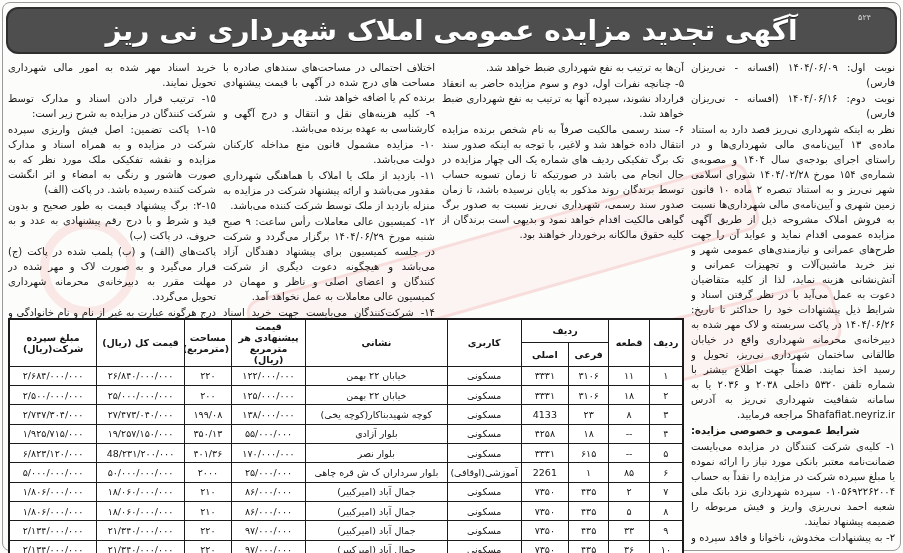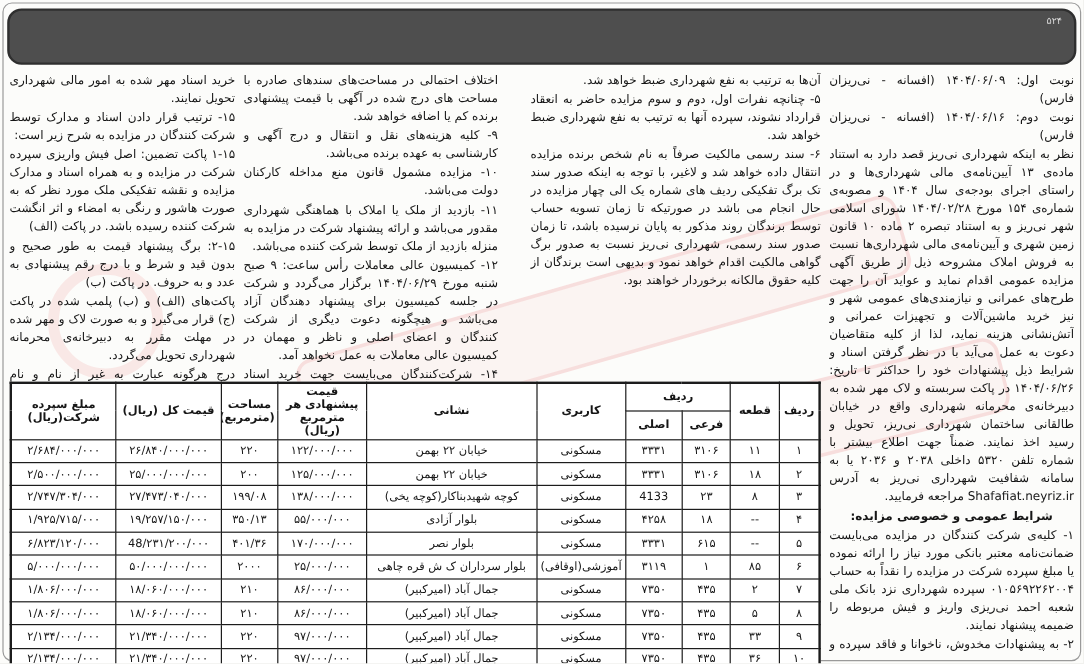--- a/index.html
+++ b/index.html
@@ -17,37 +17,37 @@
   .banner {
     position:absolute; top:7px; right:6px; left:6px; height:47px;
     background:#4e4e4e; border:2px solid #2f2f2f; border-radius:12px;
     display:flex; align-items:center; justify-content:center;
   }
   .banner .title {
     color:#ffffff; font-weight:bold; font-size:28px; letter-spacing:-0.5px;
     text-shadow: 0 1px 0 #222;
   }
   .corner-num {
-    position:absolute; top:4px; right:10px; font-size:8px; color:#d8d8d8;
+    position:absolute; top:4px; right:24px; font-size:8px; color:#d8d8d8;
   }
   
   .main {
     position:absolute; top:60px; right:8px; left:8px; bottom:6px;
     display:flex; gap:7px;
   }
   .col { font-size:10px; line-height:1.5; text-align:justify; overflow:hidden; }
   .col p { margin:0 0 1px 0; }
   .col-a { width:204px; flex:0 0 204px; }
   .left-zone { flex:1; display:flex; flex-direction:column; }
   .text-cols { display:flex; gap:7px; height:272px; overflow:hidden; }
-  .col-b { flex:0 0 242px;margin-left:20px; }
+  .col-b { flex:0 0 242px; }
   .col-c { flex:0 0 212px; }
   .col-d { flex:1; display:flex; flex-direction:column; }
   .notice { }
-  .cond-heading { font-weight:bold; text-align:center; }
+  .cond-heading { font-weight:bold; text-align:left; }
   
   table.auction {
     width:100%; border-collapse:collapse; table-layout:fixed;
     font-size:9.5px; background:#fff;
   }
   table.auction th, table.auction td {
     border:1px solid #1c1c1c; text-align:center; vertical-align:middle;
     padding:1px 2px; overflow:hidden; white-space:nowrap;
   }
   table.auction { border:2px solid #1c1c1c; }
@@ -72,20 +72,21 @@
 
 <div class="page">
   <div class="frame"></div>
 
   <div class="watermark wm-bar" style="top:230px; right:140px; width:520px; height:70px; transform:rotate(-16deg);"></div>
   <div class="watermark wm-bar" style="top:330px; right:60px; width:430px; height:64px; transform:rotate(-14deg);"></div>
   <div class="watermark wm-ring" style="top:220px; left:40px; width:96px; height:96px;"></div>
 
   <div class="banner">
     <span class="corner-num">۵۲۴</span>
+    <span class="title">آگهی تجدید مزایده عمومی املاک شهرداری نی ریز</span>
   </div>
 
   <div class="main">
 
     <div class="col col-a">
       <p class="notice">نوبت اول: ۱۴۰۴/۰۶/۰۹ (افسانه - نی‌ریزان فارس)</p>
       <p class="notice">نوبت دوم: ۱۴۰۴/۰۶/۱۶ (افسانه - نی‌ریزان فارس)</p>
       <p>نظر به اینکه شهرداری نی‌ریز قصد دارد به استناد ماده‌ی ۱۳ آیین‌نامه‌ی مالی شهرداری‌ها و در راستای اجرای بودجه‌ی سال ۱۴۰۴ و مصوبه‌ی شماره‌ی ۱۵۴ مورخ ۱۴۰۴/۰۲/۲۸ شورای اسلامی شهر نی‌ریز و به استناد تبصره ۲ ماده ۱۰ قانون زمین شهری و آیین‌نامه‌ی مالی شهرداری‌ها نسبت به فروش املاک مشروحه ذیل از طریق آگهی مزایده عمومی اقدام نماید و عواید آن را جهت طرح‌های عمرانی و نیازمندی‌های عمومی شهر و نیز خرید ماشین‌آلات و تجهیزات عمرانی و آتش‌نشانی هزینه نماید، لذا از کلیه متقاضیان دعوت به عمل می‌آید با در نظر گرفتن اسناد و شرایط ذیل پیشنهادات خود را حداکثر تا تاریخ: ۱۴۰۴/۰۶/۲۶ در پاکت سربسته و لاک مهر شده به دبیرخانه‌ی محرمانه شهرداری واقع در خیابان طالقانی ساختمان شهرداری نی‌ریز، تحویل و رسید اخذ نمایند. ضمناً جهت اطلاع بیشتر با شماره تلفن ۵۳۲۰ داخلی ۲۰۳۸ و ۲۰۳۶ یا به سامانه شفافیت شهرداری نی‌ریز به آدرس Shafafiat.neyriz.ir مراجعه فرمایید.</p>
       <p class="cond-heading">شرایط عمومی و خصوصی مزایده:</p>
       <div>
@@ -213,21 +214,21 @@
               <td>بلوار نصر</td>
               <td>۱۷۰/۰۰۰/۰۰۰</td>
               <td>۴۰۱/۳۶</td>
               <td>48/۲۳۱/۲۰۰/۰۰۰</td>
               <td>۶/۸۲۳/۱۲۰/۰۰۰</td>
             </tr>
             <tr>
               <td>۶</td>
               <td>۸۵</td>
               <td>۱</td>
-              <td>۳۱۱۹</td>
+              <td>2261</td>
               <td>آموزشی(اوقافی)</td>
               <td>بلوار سرداران ک ش قره چاهی</td>
               <td>۲۵/۰۰۰/۰۰۰</td>
               <td>۲۰۰۰</td>
               <td>۵۰/۰۰۰/۰۰۰/۰۰۰</td>
               <td>۵/۰۰۰/۰۰۰/۰۰۰</td>
             </tr>
             <tr>
               <td>۷</td>
               <td>۲</td>

